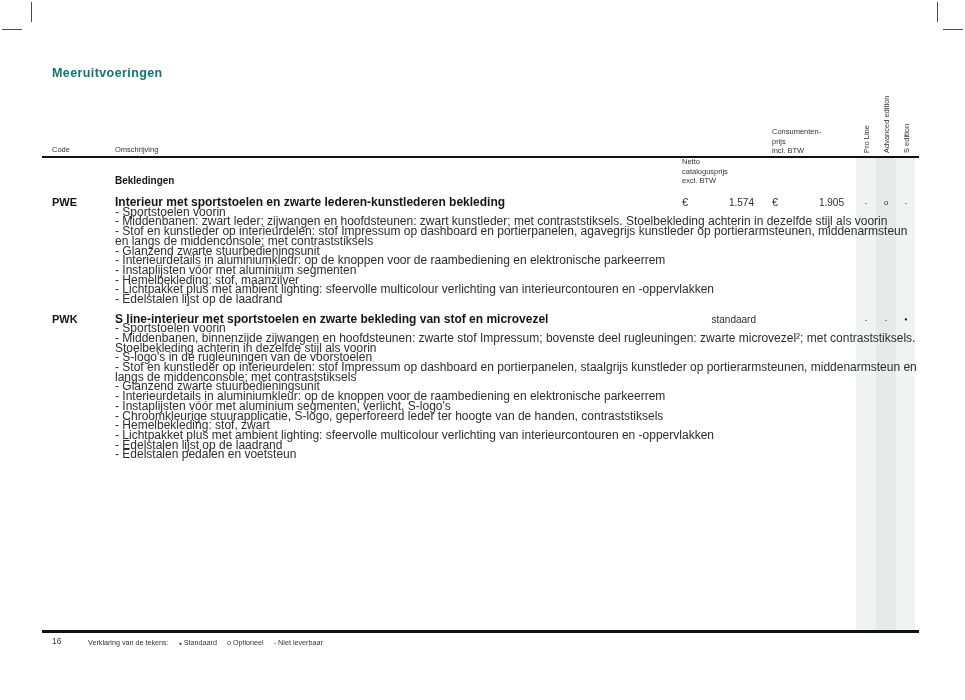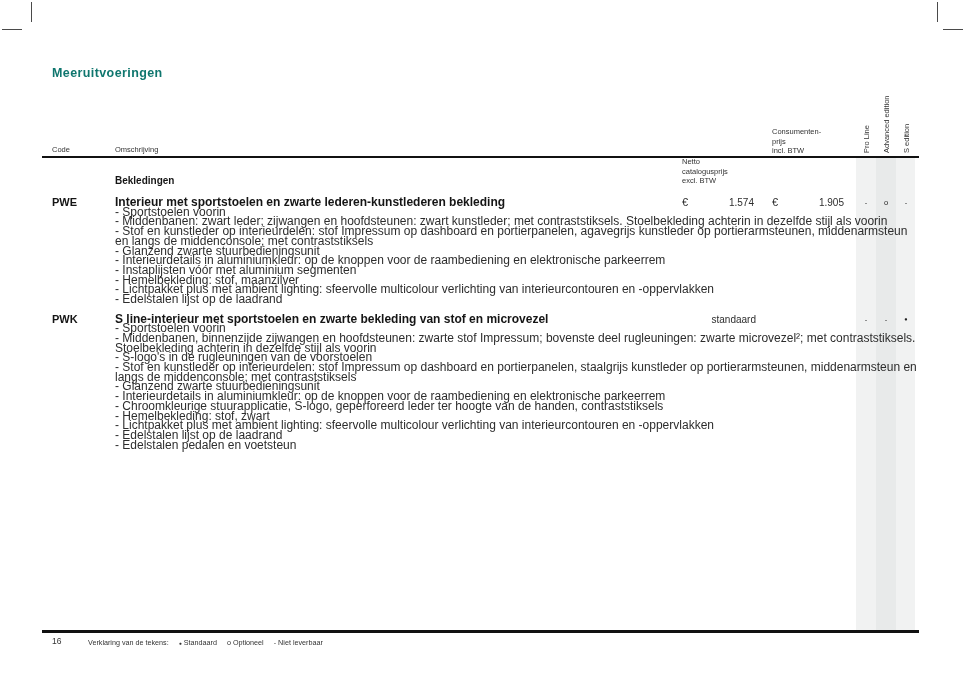--- a/index.html
+++ b/index.html
@@ -93,20 +93,21 @@
 <div class="desc-block" style="top:314.5px;">
   <div class="b">S line-interieur met sportstoelen en zwarte bekleding van stof en microvezel</div>
   <div>- Sportstoelen voorin</div>
   <div>- Middenbanen, binnenzijde zijwangen en hoofdsteunen: zwarte stof Impressum; bovenste deel rugleuningen: zwarte microvezel²; met contraststiksels.</div>
   <div>Stoelbekleding achterin in dezelfde stijl als voorin</div>
   <div>- S-logo's in de rugleuningen van de voorstoelen</div>
   <div>- Stof en kunstleder op interieurdelen: stof Impressum op dashboard en portierpanelen, staalgrijs kunstleder op portierarmsteunen, middenarmsteun en</div>
   <div>langs de middenconsole; met contraststiksels</div>
   <div>- Glanzend zwarte stuurbedieningsunit</div>
   <div>- Interieurdetails in aluminiumkleur: op de knoppen voor de raambediening en elektronische parkeerrem</div>
+  <div>- Instaplijsten vóór met aluminium segmenten, verlicht, S-logo's</div>
   <div>- Chroomkleurige stuurapplicatie, S-logo, geperforeerd leder ter hoogte van de handen, contraststiksels</div>
   <div>- Hemelbekleding: stof, zwart</div>
   <div>- Lichtpakket plus met ambient lighting: sfeervolle multicolour verlichting van interieurcontouren en -oppervlakken</div>
   <div>- Edelstalen lijst op de laadrand</div>
   <div>- Edelstalen pedalen en voetsteun</div>
 </div>
 <div class="num" style="left:690px; top:314.5px; width:66px;">standaard</div>
 <div class="mark" style="left:856px; top:314.5px;">-</div>
 <div class="mark" style="left:876px; top:314.5px;">-</div>
 <div class="mark dot-mark" style="left:896px; top:314.5px;">●</div>

